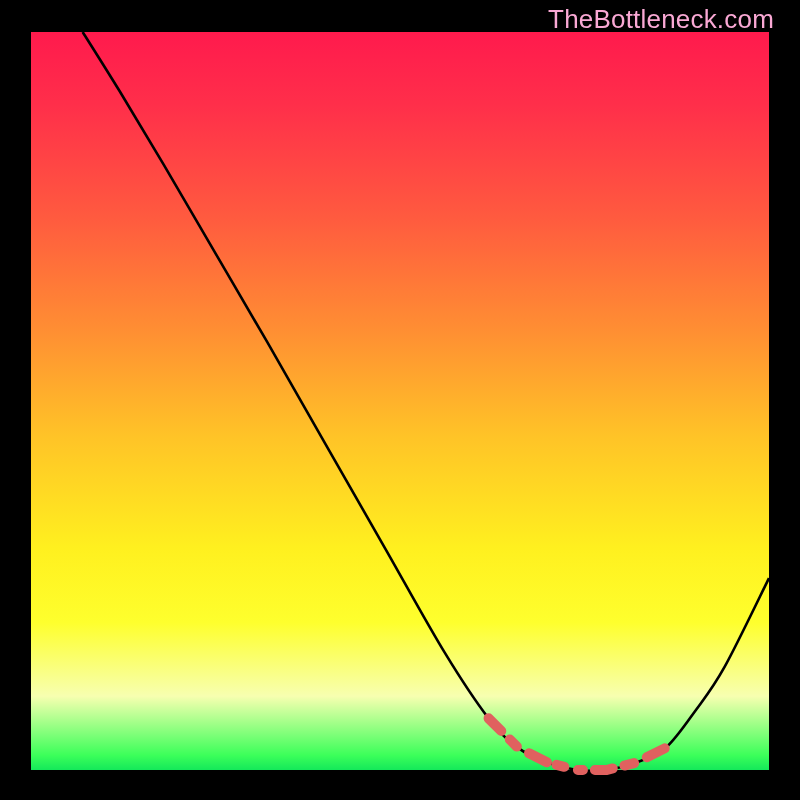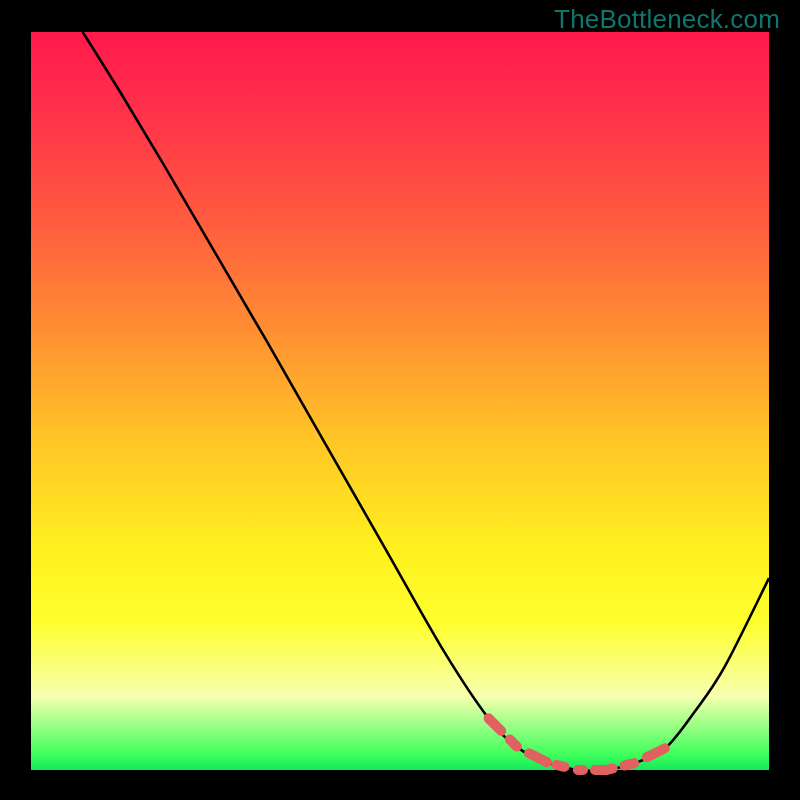--- a/index.html
+++ b/index.html
@@ -7,22 +7,22 @@
     width: 800px;
     height: 800px;
     background: #000;
     position: relative;
     overflow: hidden;
     font-family: Arial, Helvetica, sans-serif;
   }
   .attribution {
     position: absolute;
     top: 4px;
-    right: 20px;
-    color: #0f766e;
+    right: 26px;
+    color: #f9a8d4;
     font-size: 26px;
     font-weight: 400;
     letter-spacing: 0.2px;
     z-index: 10;
   }
   .plot-area {
     position: absolute;
     left: 31px;
     top: 32px;
     width: 738px;

